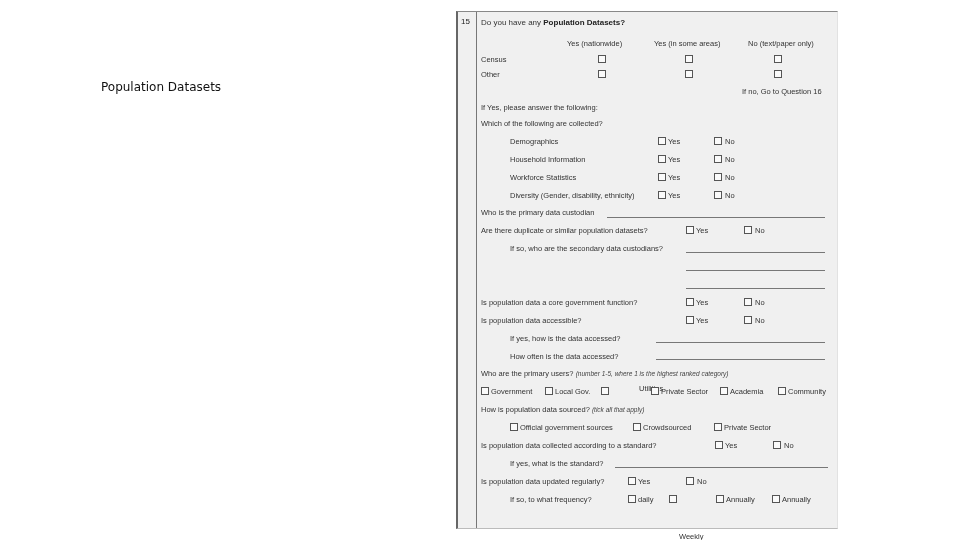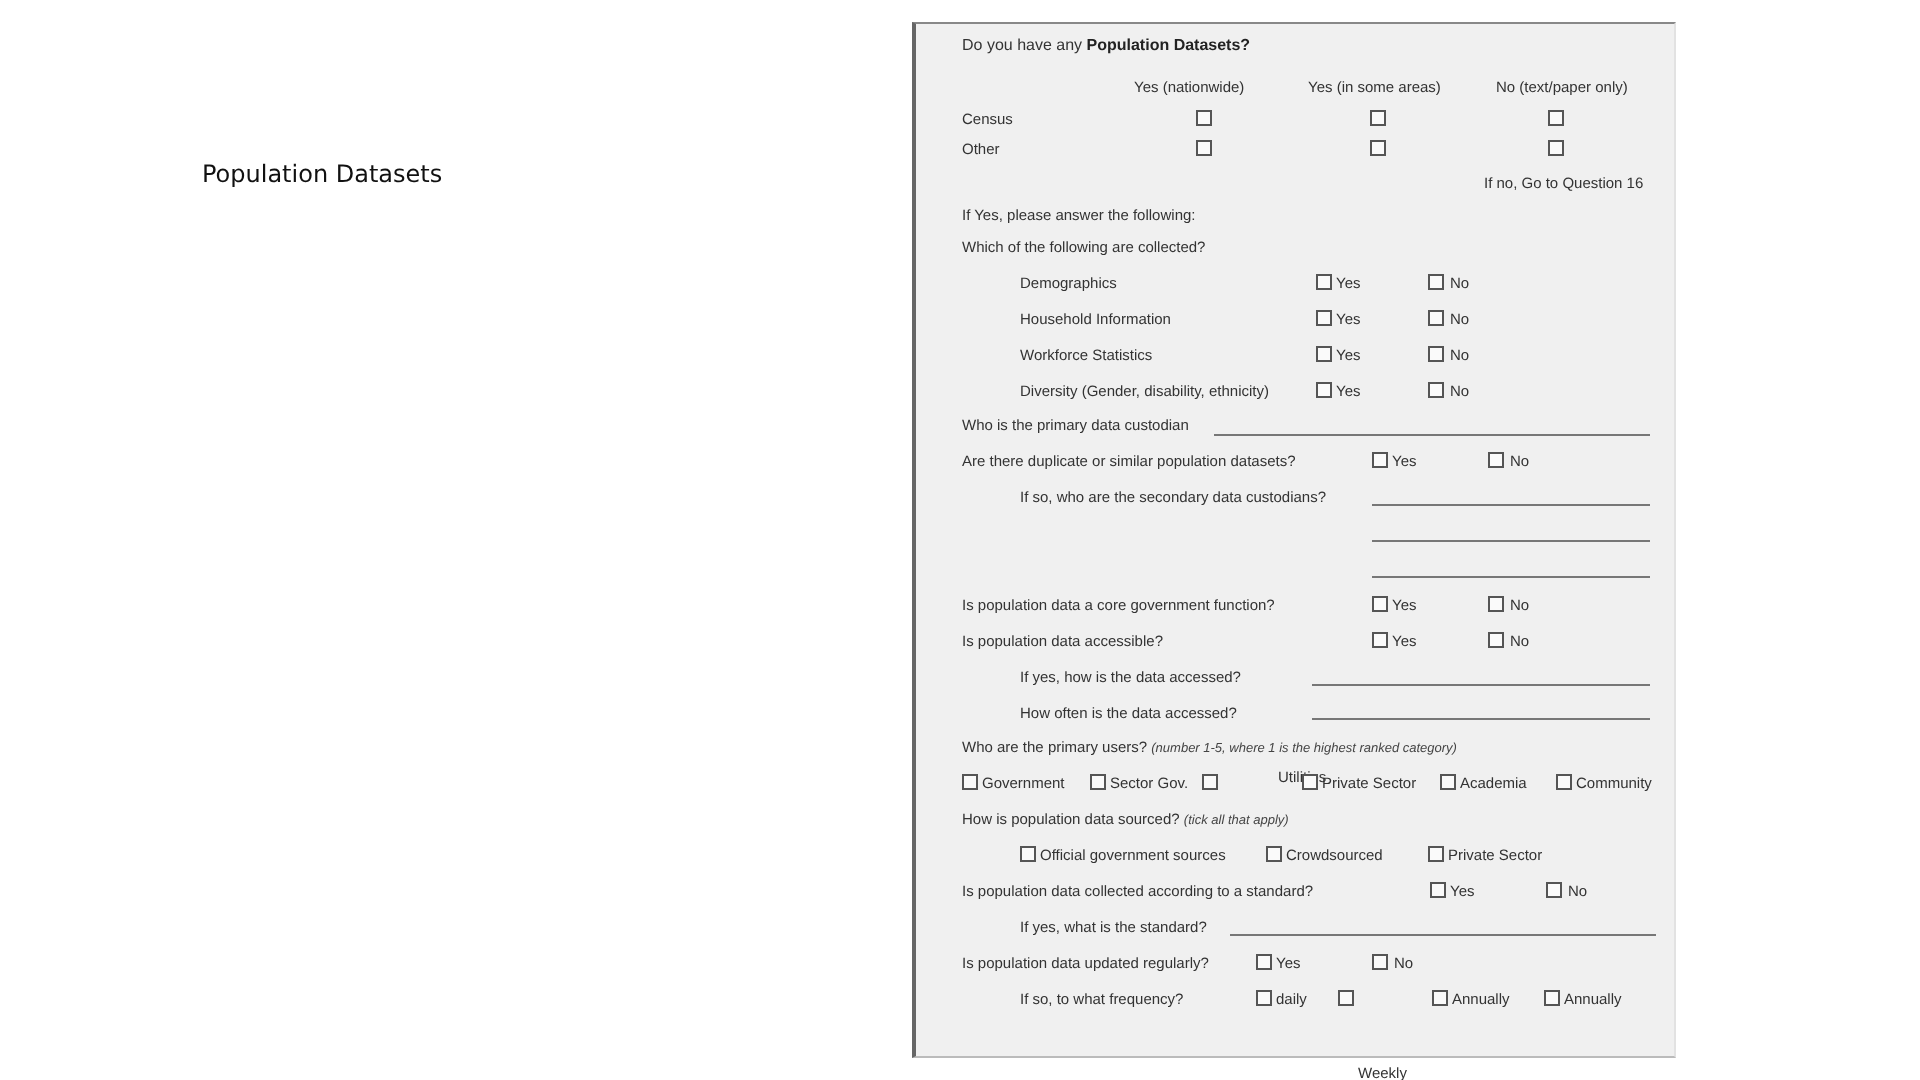--- a/index.html
+++ b/index.html
@@ -28,20 +28,23 @@
       position:absolute; width:8px; height:8px; border:1px solid #555; background:#fafafa; box-sizing:border-box;
     }
     .line { position:absolute; height:0; border-top:1px solid #777; }
   </style>
 </head>
 <body>
 
 <div class="slide-title">Population Datasets</div>
 
 <div class="form">
+  <div class="qnum-col">
+    <span class="qnum">15</span>
+  </div>
 
   <div class="t" style="left:23px;top:6px;font-size:8px;text-align:center;">
     <span>Do you have any </span><b>Population Datasets?</b>
   </div>
 
   <div class="t" style="left:109px;top:27px;">Yes (nationwide)</div>
   <div class="t" style="left:196px;top:27px;">Yes (in some areas)</div>
   <div class="t" style="left:290px;top:27px;">No (text/paper only)</div>
 
   <div class="t" style="left:23px;top:43px;">Census</div>
@@ -115,21 +118,21 @@
   <div class="line" style="left:198px;top:347px;width:169px;"></div>
 
   <div class="t" style="left:23px;top:357px;">
     <span>Who are the primary users?</span>
     <span class="it">(number 1-5, where 1 is the highest ranked category)</span>
   </div>
 
   <div class="cb" style="left:23px;top:375px;"></div>
   <div class="t" style="left:33px;top:375px;">Government</div>
   <div class="cb" style="left:87px;top:375px;"></div>
-  <div class="t" style="left:97px;top:375px;">Sector Gov.</div>
+  <div class="t" style="left:97px;top:375px;">Local Gov.</div>
   <div class="cb" style="left:143px;top:375px;"></div>
   <div class="t" style="left:153px;top:372px;margin-left:28px;">Utilities</div>
   <div class="cb" style="left:193px;top:375px;"></div>
   <div class="t" style="left:203px;top:375px;">Private Sector</div>
   <div class="cb" style="left:262px;top:375px;"></div>
   <div class="t" style="left:272px;top:375px;">Academia</div>
   <div class="cb" style="left:320px;top:375px;"></div>
   <div class="t" style="left:330px;top:375px;">Community</div>
 
   <div class="t" style="left:23px;top:393px;">

